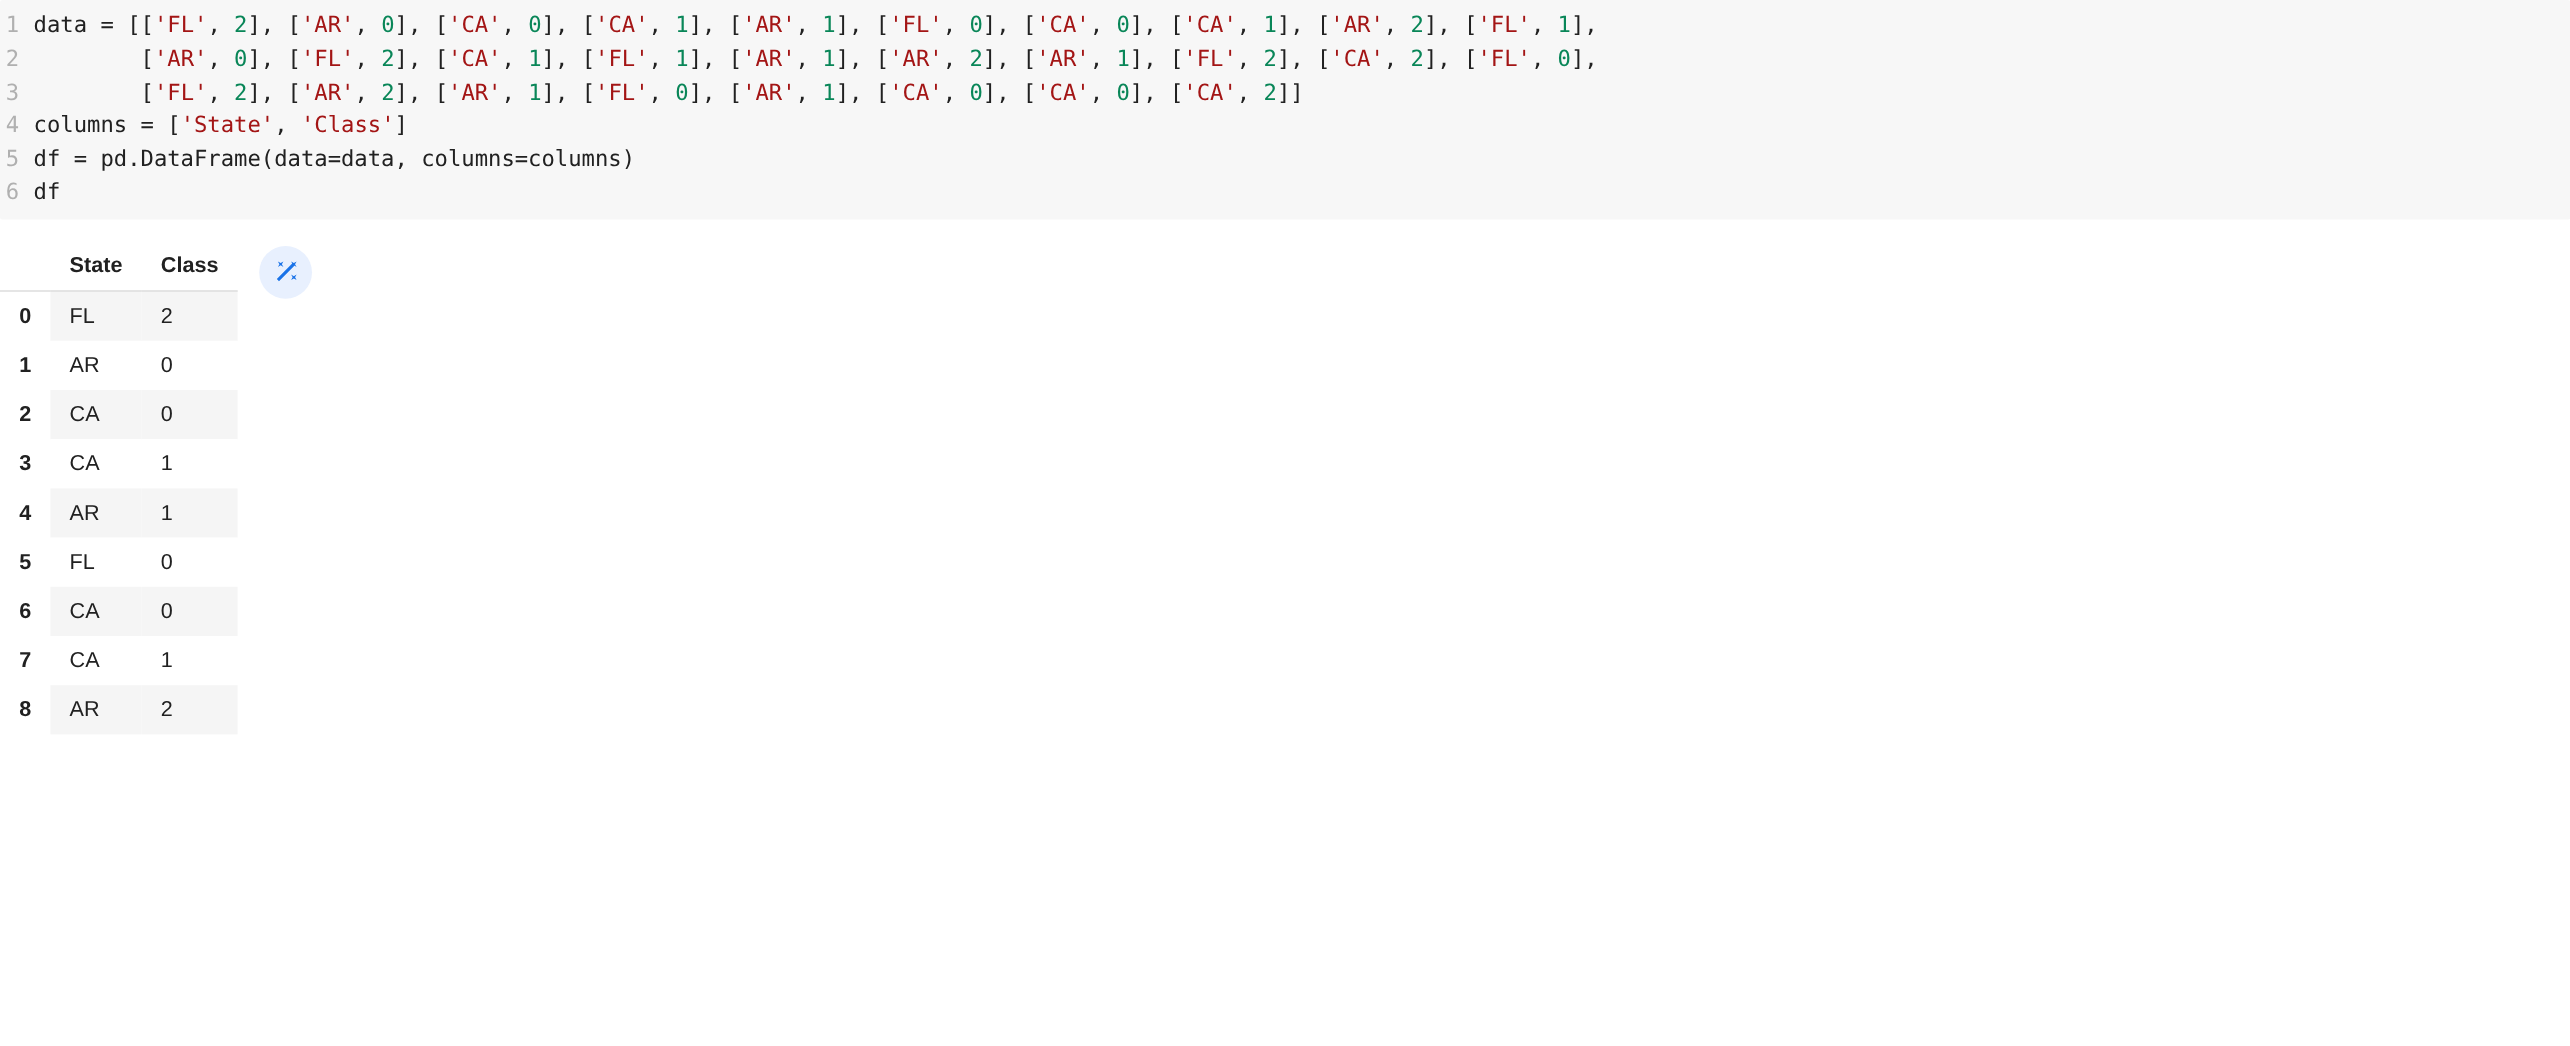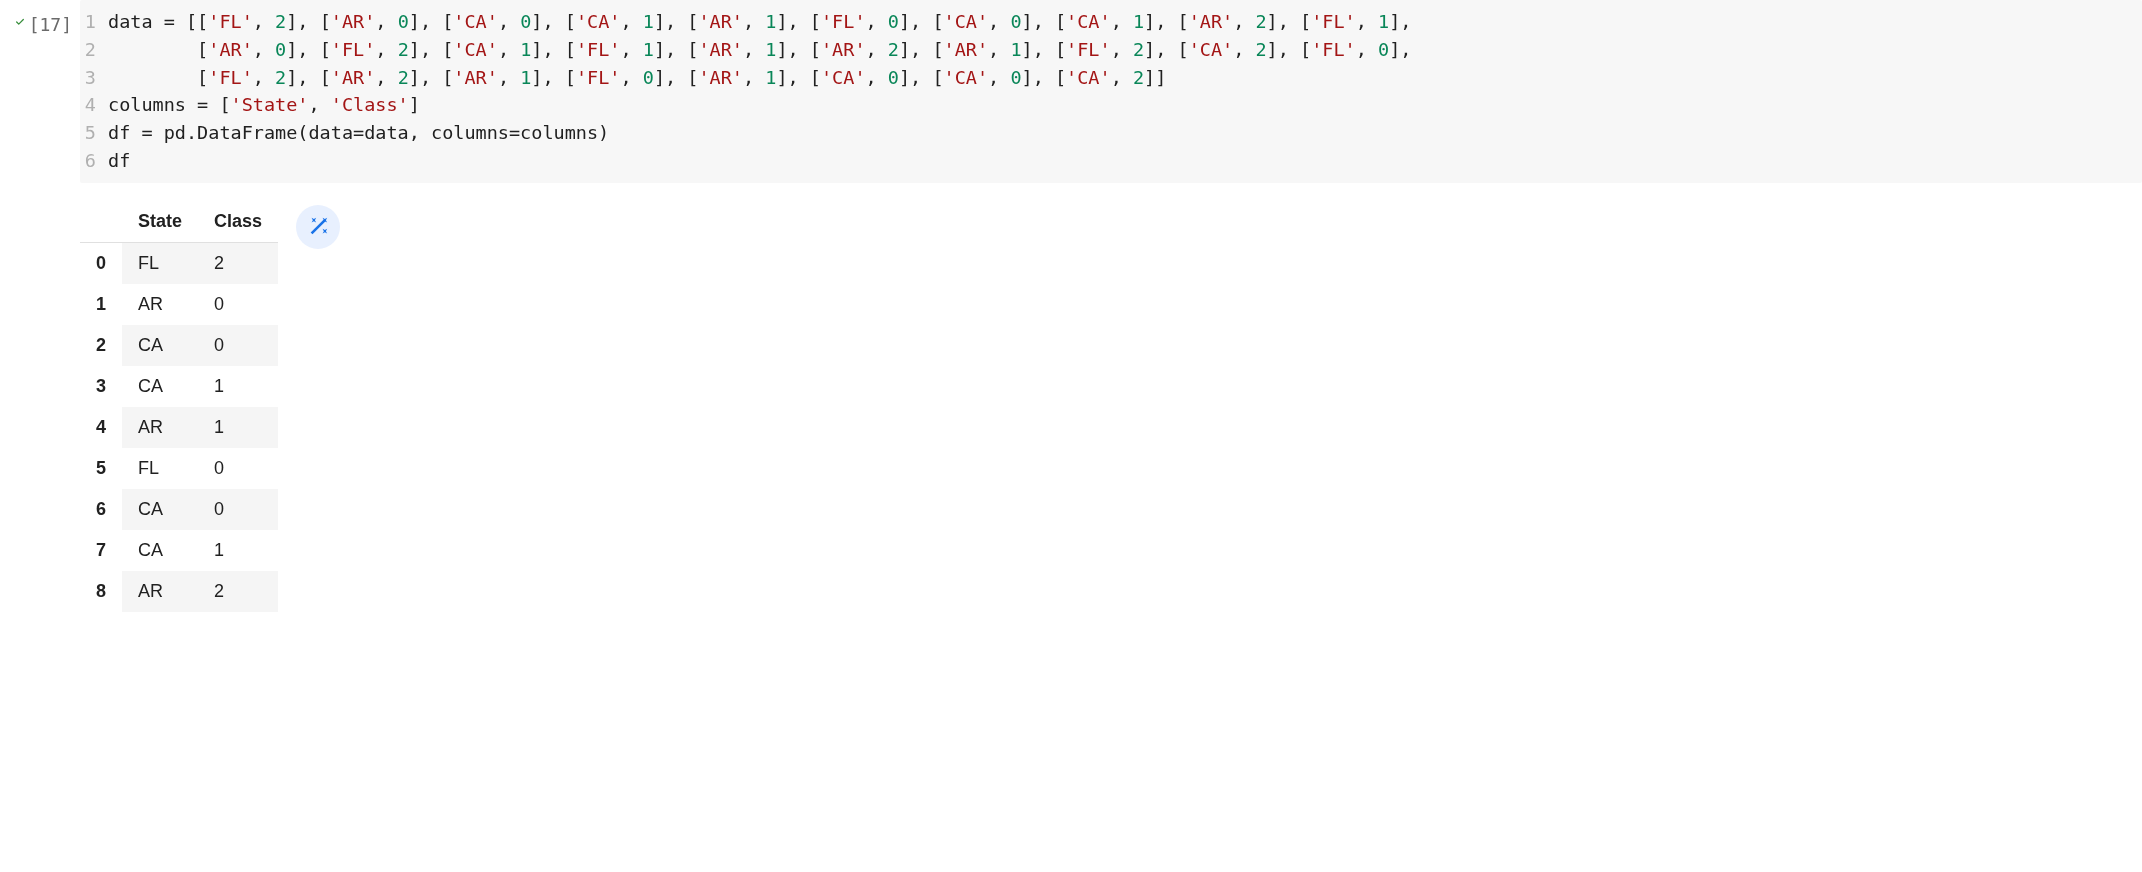--- a/index.html
+++ b/index.html
@@ -137,28 +137,20 @@
     .crop {
       overflow: hidden;
       height: 872px;
     }
   </style>
 </head>
 <body>
 
 <div class="crop">
 <div class="notebook-cell">
-  <div class="execution-area">
-    <span class="execution-indicator">
-      <svg class="check-icon" viewBox="0 0 24 24" fill="none" stroke="currentColor" stroke-width="3" stroke-linecap="round" stroke-linejoin="round">
-            <polyline points="20 6 9 17 4 12"></polyline>
-          </svg>
-    </span>
-    <span class="execution-count">[17]</span>
-  </div>
   <div class="cell-body">
     <div class="code-input" id="code-input"><div class="code-line"><span class="line-number">1</span><span class="code-content">data = [[<span class="tok-str">'FL'</span>, <span class="tok-num">2</span>], [<span class="tok-str">'AR'</span>, <span class="tok-num">0</span>], [<span class="tok-str">'CA'</span>, <span class="tok-num">0</span>], [<span class="tok-str">'CA'</span>, <span class="tok-num">1</span>], [<span class="tok-str">'AR'</span>, <span class="tok-num">1</span>], [<span class="tok-str">'FL'</span>, <span class="tok-num">0</span>], [<span class="tok-str">'CA'</span>, <span class="tok-num">0</span>], [<span class="tok-str">'CA'</span>, <span class="tok-num">1</span>], [<span class="tok-str">'AR'</span>, <span class="tok-num">2</span>], [<span class="tok-str">'FL'</span>, <span class="tok-num">1</span>],</span></div><div class="code-line"><span class="line-number">2</span><span class="code-content">        [<span class="tok-str">'AR'</span>, <span class="tok-num">0</span>], [<span class="tok-str">'FL'</span>, <span class="tok-num">2</span>], [<span class="tok-str">'CA'</span>, <span class="tok-num">1</span>], [<span class="tok-str">'FL'</span>, <span class="tok-num">1</span>], [<span class="tok-str">'AR'</span>, <span class="tok-num">1</span>], [<span class="tok-str">'AR'</span>, <span class="tok-num">2</span>], [<span class="tok-str">'AR'</span>, <span class="tok-num">1</span>], [<span class="tok-str">'FL'</span>, <span class="tok-num">2</span>], [<span class="tok-str">'CA'</span>, <span class="tok-num">2</span>], [<span class="tok-str">'FL'</span>, <span class="tok-num">0</span>],</span></div><div class="code-line"><span class="line-number">3</span><span class="code-content">        [<span class="tok-str">'FL'</span>, <span class="tok-num">2</span>], [<span class="tok-str">'AR'</span>, <span class="tok-num">2</span>], [<span class="tok-str">'AR'</span>, <span class="tok-num">1</span>], [<span class="tok-str">'FL'</span>, <span class="tok-num">0</span>], [<span class="tok-str">'AR'</span>, <span class="tok-num">1</span>], [<span class="tok-str">'CA'</span>, <span class="tok-num">0</span>], [<span class="tok-str">'CA'</span>, <span class="tok-num">0</span>], [<span class="tok-str">'CA'</span>, <span class="tok-num">2</span>]]</span></div><div class="code-line"><span class="line-number">4</span><span class="code-content">columns = [<span class="tok-str">'State'</span>, <span class="tok-str">'Class'</span>]</span></div><div class="code-line"><span class="line-number">5</span><span class="code-content">df = pd.DataFrame(data=data, columns=columns)</span></div><div class="code-line"><span class="line-number">6</span><span class="code-content">df</span></div></div>
 
     <div class="output-area">
       <div class="output-table-wrap">
         <table class="dataframe">
           <thead>
             <tr>
               <th></th>
               <th>State</th>

